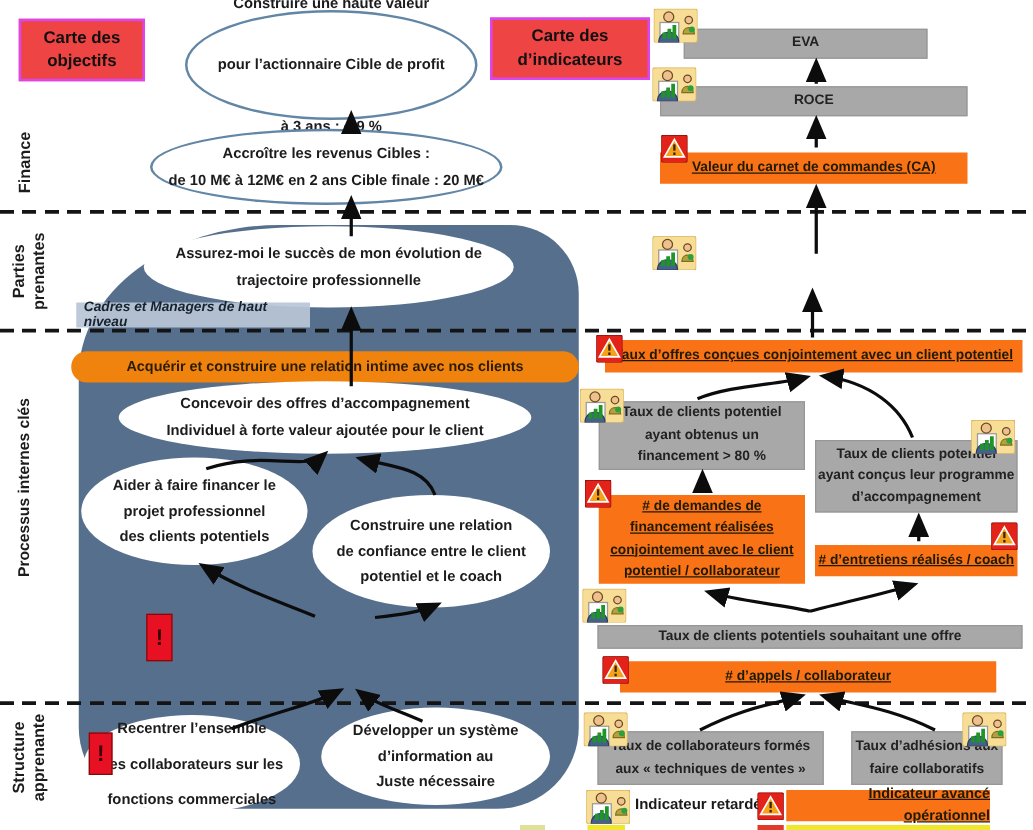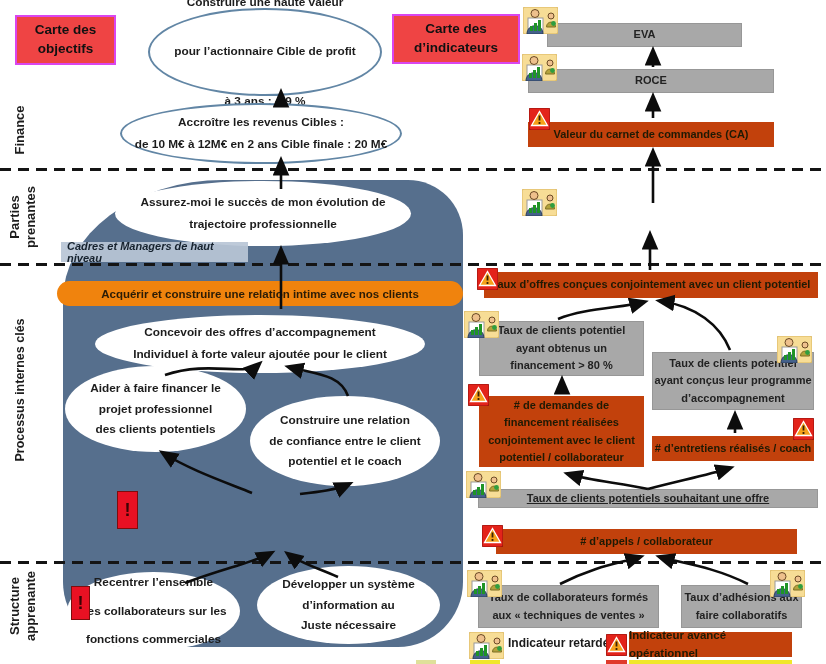--- a/index.html
+++ b/index.html
@@ -22,23 +22,23 @@
   .ellipse.bordered{border:2px solid #6286a5;}
   .cadres{position:absolute;left:61px;top:242px;width:187px;height:20px;z-index:3;
           background:rgba(185,198,214,0.92);display:flex;align-items:center;
           font-weight:bold;font-style:italic;font-size:11px;color:#16222e;padding-left:6px;box-sizing:border-box;}
   .orangebar{position:absolute;left:57px;top:281px;width:406px;height:25px;border-radius:13px;z-index:3;
              background:#f0830d;display:flex;justify-content:center;align-items:center;
              font-weight:bold;font-size:11.5px;color:#2b1c06;}
   .graybar{position:absolute;background:#a8a8a8;border:1px solid #979797;box-sizing:border-box;z-index:3;
            display:flex;flex-direction:column;justify-content:center;align-items:center;text-align:center;
            font-weight:bold;font-size:11px;line-height:1.6;color:#222;}
-  .yellowbar{position:absolute;background:#c2410c;box-sizing:border-box;z-index:3;
-           display:flex;flex-direction:column;justify-content:center;align-items:center;text-align:left;
-           font-weight:bold;font-size:11px;line-height:1.55;color:#1f1a04;}
+  .yellowbar{position:absolute;background:#f97316;box-sizing:border-box;z-index:3;
+           display:flex;flex-direction:column;justify-content:center;align-items:center;text-align:right;
+           font-weight:bold;font-size:11px;line-height:1.55;color:#1f1a04;text-decoration:underline;}
   .alertbox{position:absolute;background:#e81123;border:1px solid #7d0d0d;z-index:6;
             display:flex;justify-content:center;align-items:center;
             font-weight:bold;color:#3a0404;font-size:18px;}
   .icon{position:absolute;z-index:6;}
   .arrows{position:absolute;left:0;top:0;z-index:4;pointer-events:none;}
   .frag{position:absolute;height:4px;top:660px;z-index:1;}
 </style>
 </head>
 <body>
 
@@ -83,21 +83,21 @@
   <div class="ellipse bordered" style="left:120px;top:103px;width:278px;height:57px;">
     <div>Accroître les revenus Cibles :</div>
     <div>de 10 M€ à 12M€ en 2 ans Cible finale : 20 M€</div>
   </div>
   <div class="ellipse" style="left:115px;top:181px;width:296px;height:65px;">
     <div>Assurez-moi le succès de mon évolution de</div>
     <div>trajectoire professionnelle</div>
   </div>
   <div class="cadres">Cadres et Managers de haut niveau</div>
   <div class="orangebar">Acquérir et construire une relation intime avec nos clients</div>
-  <div class="ellipse" style="left:95px;top:315px;width:330px;height:58px;">
+  <div class="ellipse" style="left:95px;top:305px;width:330px;height:58px;">
     <div>Concevoir des offres d’accompagnement</div>
     <div>Individuel à forte valeur ajoutée pour le client</div>
   </div>
   <div class="ellipse" style="left:65px;top:366px;width:181px;height:86px;line-height:1.75;">
     <div>Aider à faire financer le</div>
     <div>projet professionnel</div>
     <div>des clients potentiels</div>
   </div>
   <div class="ellipse" style="left:250px;top:396px;width:190px;height:90px;line-height:1.75;">
     <div>Construire une relation</div>
@@ -131,21 +131,21 @@
     <div>ayant conçus leur programme</div>
     <div>d’accompagnement</div>
   </div>
   <div class="yellowbar" style="left:479px;top:396px;width:165px;height:71px;">
     <div># de demandes de</div>
     <div>financement réalisées</div>
     <div>conjointement avec le client</div>
     <div>potentiel / collaborateur</div>
   </div>
   <div class="yellowbar" style="left:652px;top:436px;width:162px;height:25px;"># d’entretiens réalisés / coach</div>
-  <div class="graybar" style="left:478px;top:489px;width:340px;height:19px;text-decoration:underline;">Taux de clients potentiels souhaitant une offre</div>
+  <div class="graybar" style="left:478px;top:500px;width:340px;height:19px;">Taux de clients potentiels souhaitant une offre</div>
   <div class="yellowbar" style="left:496px;top:529px;width:301px;height:25px;"># d’appels / collaborateur</div>
   <div class="graybar" style="left:478px;top:585px;width:181px;height:43px;">
     <div>Taux de collaborateurs formés</div>
     <div>aux « techniques de ventes »</div>
   </div>
   <div class="graybar" style="left:681px;top:585px;width:121px;height:43px;">
     <div>Taux d’adhésions aux</div>
     <div>faire collaboratifs</div>
   </div>
 

